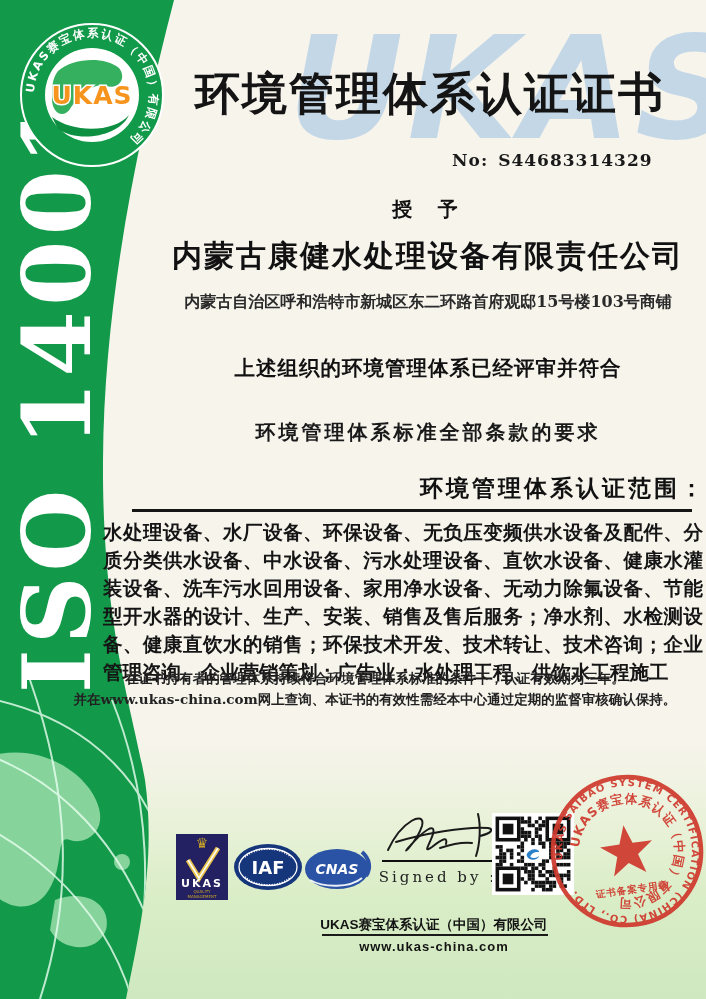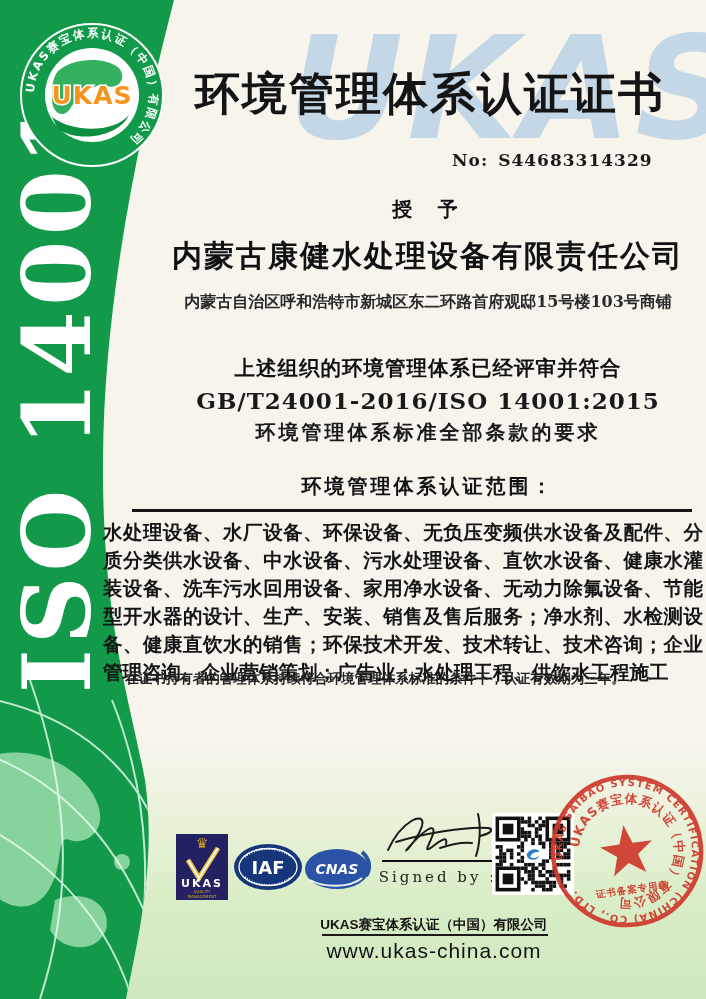--- a/index.html
+++ b/index.html
@@ -21,41 +21,41 @@
   .company{left:150px;top:236px;width:556px;text-align:center;z-index:2;
     font-family:"DejaVu Serif","Liberation Serif",serif;font-weight:900;font-size:30px;letter-spacing:2px;color:#111;}
   .address{left:150px;top:292px;width:556px;text-align:center;z-index:2;
     font-family:"DejaVu Serif","Liberation Serif",serif;font-weight:600;font-size:16px;color:#2a2a2a;}
   .compl1{left:150px;top:354px;width:556px;text-align:center;z-index:2;
     font-weight:bold;font-size:20.5px;letter-spacing:1px;color:#111;}
   .standard{left:150px;top:387px;width:556px;text-align:center;z-index:2;
     font-family:"DejaVu Serif","Liberation Serif",serif;font-weight:600;font-size:23px;letter-spacing:1px;color:#1a1a1a;}
   .compl2{left:150px;top:419px;width:556px;text-align:center;z-index:2;
     font-family:"DejaVu Serif","Liberation Serif",serif;font-weight:600;font-size:20px;letter-spacing:3px;color:#1a1a1a;}
-  .scope-title{left:150px;top:473px;width:556px;text-align:center;z-index:2;
-    font-family:"DejaVu Serif","Liberation Serif",serif;font-weight:900;font-size:20px;letter-spacing:3px;color:#111;}
+  .scope-title{left:150px;top:473px;width:556px;text-align:right;z-index:2;
+    font-family:"DejaVu Serif","Liberation Serif",serif;font-weight:900;font-size:23px;letter-spacing:3px;color:#111;}
   .divider{left:132px;top:509px;width:560px;height:3px;background:#151515;z-index:2;}
   .scope-text{left:103px;top:518px;width:600px;z-index:2;text-align:justify;
     font-weight:bold;font-size:19.5px;line-height:28px;color:#151515;}
   .note{width:640px;left:55px;text-align:center;z-index:2;
     font-family:"DejaVu Serif","Liberation Serif",serif;font-weight:600;font-size:13.5px;color:#222;}
   .note1{top:670px;}
   .note2{top:691px;}
   .date{top:729px;z-index:2;font-weight:bold;font-size:14.5px;color:#111;}
   .date-left{left:196px;}
   .date-right{left:417px;}
   
   .signed-by{left:372px;top:868px;width:132px;text-align:center;z-index:3;
     font-family:"DejaVu Serif","Liberation Serif",serif;font-size:15px;letter-spacing:3px;color:#222;}
   .sig-line{left:382px;top:860px;width:114px;height:2px;background:#101010;z-index:3;}
   .issuer{left:304px;top:916px;width:260px;text-align:center;z-index:3;
     font-weight:bold;font-size:13.5px;color:#131313;}
   .issuer-line{left:322px;top:934px;width:226px;height:2px;background:#1a1a1a;z-index:3;}
   .website{left:304px;top:939px;width:260px;text-align:center;z-index:3;
-    font-weight:normal;font-size:21px;letter-spacing:1px;color:#131313;}
+    font-weight:bold;font-size:13px;letter-spacing:1px;color:#131313;}
   
   .band-svg{left:0;top:0;z-index:2;}
   .iso-vertical{left:-243px;top:338px;width:600px;height:112px;line-height:112px;z-index:3;
     transform:rotate(-90deg);text-align:center;color:#fff;
     font-family:"DejaVu Serif","Liberation Serif",serif;font-weight:bold;font-size:94px;letter-spacing:5px;}
   .logo-svg{left:18px;top:20px;z-index:4;}
   .badge{z-index:3;}
   .qr{left:492px;top:813px;z-index:3;}
   .seal{left:548px;top:772px;z-index:4;transform:rotate(-8deg);}
   .sig{left:382px;top:806px;z-index:3;}
@@ -108,28 +108,28 @@
 
   <h1 class="abs title">环境管理体系认证证书</h1>
   <div class="abs cert-no">
     <span class="lbl">No:</span><span>S44683314329</span>
   </div>
   <div class="abs awarded">授 予</div>
   <div class="abs company">内蒙古康健水处理设备有限责任公司</div>
   <div class="abs address">内蒙古自治区呼和浩特市新城区东二环路首府观邸15号楼103号商铺</div>
 
   <div class="abs compl1">上述组织的环境管理体系已经评审并符合</div>
-  <div class="abs standard">GB/T24001-2016/ISO 14001:2015</div>
   <div class="abs compl2">环境管理体系标准全部条款的要求</div>
 
   <div class="abs scope-title">环境管理体系认证范围：</div>
   <div class="abs divider"></div>
   <div class="abs scope-text">水处理设备、水厂设备、环保设备、无负压变频供水设备及配件、分质分类供水设备、中水设备、污水处理设备、直饮水设备、健康水灌装设备、洗车污水回用设备、家用净水设备、无动力除氟设备、节能型开水器的设计、生产、安装、销售及售后服务；净水剂、水检测设备、健康直饮水的销售；环保技术开发、技术转让、技术咨询；企业管理咨询、企业营销策划；广告业；水处理工程、供饮水工程施工</div>
 
   <div class="abs note note1">在证书持有者的管理体系持续符合环境管理体系标准的条件下，认证有效期为三年。</div>
+  <div class="abs note note2">并在www.ukas-china.com网上查询、本证书的有效性需经本中心通过定期的监督审核确认保持。</div>
 
 
   <svg class="abs badge" style="left:176px;top:834px;" width="52" height="66" viewBox="0 0 52 66">
     <rect x="0" y="0" width="52" height="66" fill="#232162"></rect>
     <text x="26" y="14" text-anchor="middle" font-size="14" fill="#c9a227">♛</text>
     <path d="M12,26 L23,44 L42,14" stroke="#e8c24a" stroke-width="5" fill="none"></path>
     <path d="M12,26 L23,44 L42,14" stroke="#ffffff" stroke-width="1.5" fill="none"></path>
     <text x="26" y="53" text-anchor="middle" font-size="11" font-weight="bold" fill="#ffffff" letter-spacing="2" font-family="DejaVu Sans,sans-serif">UKAS</text>
     <text x="26" y="58.5" text-anchor="middle" font-size="4" fill="#c9a227" font-family="DejaVu Sans,sans-serif">QUALITY</text>
     <text x="26" y="63.5" text-anchor="middle" font-size="4" fill="#c9a227" font-family="DejaVu Sans,sans-serif">MANAGEMENT</text>

